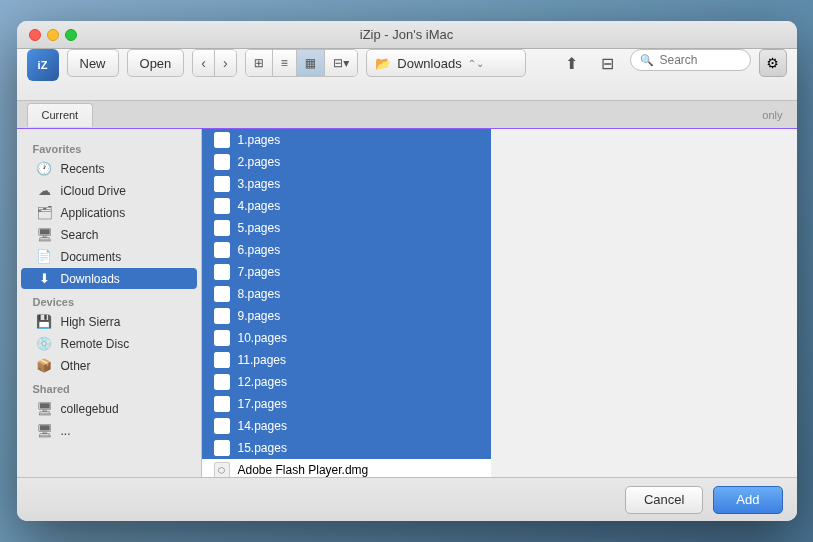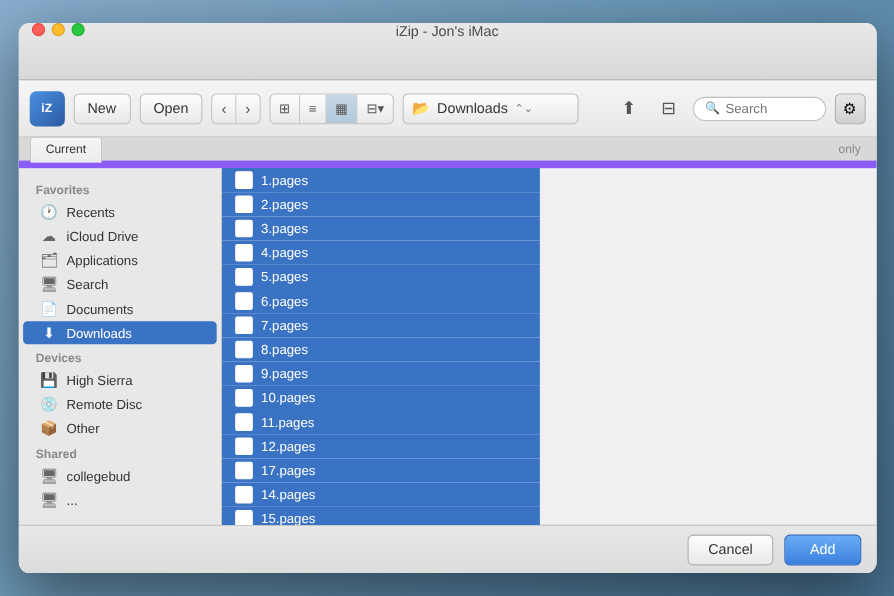--- a/index.html
+++ b/index.html
@@ -22,22 +22,23 @@
       box-shadow: 0 20px 60px rgba(0,0,0,0.5);
       display: flex;
       flex-direction: column;
       overflow: hidden;
     }
 
     
     .title-bar {
       background: linear-gradient(to bottom, #e8e8e8, #d8d8d8);
       border-bottom: 1px solid #b0b0b0;
-      height: 52px;
-      display: flex;
+      height: 28px;
+      display: flex;
+      align-items: center;
       padding: 0 12px;
       position: relative;
       flex-shrink: 0;
     }
     .traffic-lights {
       display: flex;
       gap: 6px;
     }
     .traffic-light {
       width: 12px;
@@ -55,21 +56,20 @@
       color: #4a4a4a;
       font-weight: 500;
     }
 
     
     .toolbar {
       background: linear-gradient(to bottom, #f5f5f5, #e8e8e8);
       border-bottom: 1px solid #c0c0c0;
       height: 52px;
       display: flex;
-      align-items: center;
       padding: 0 10px;
       gap: 8px;
       flex-shrink: 0;
     }
     .toolbar-btn {
       background: linear-gradient(to bottom, #fefefe, #e8e8e8);
       border: 1px solid #c0c0c0;
       border-radius: 5px;
       padding: 4px 12px;
       font-size: 13px;
@@ -195,21 +195,21 @@
       display: flex;
       align-items: center;
       justify-content: center;
       font-size: 14px;
       cursor: pointer;
     }
 
     
     .tab-bar {
       background: #d8d8d8;
-      border-bottom: 7px solid #8b5cf6;
+      border-bottom: 1px solid #8b5cf6;
       height: 28px;
       display: flex;
       align-items: center;
       padding: 0 10px;
       gap: 0;
       flex-shrink: 0;
     }
     .tab {
       background: linear-gradient(to bottom, #e8e8e8, #d8d8d8);
       border: 1px solid #c0c0c0;

